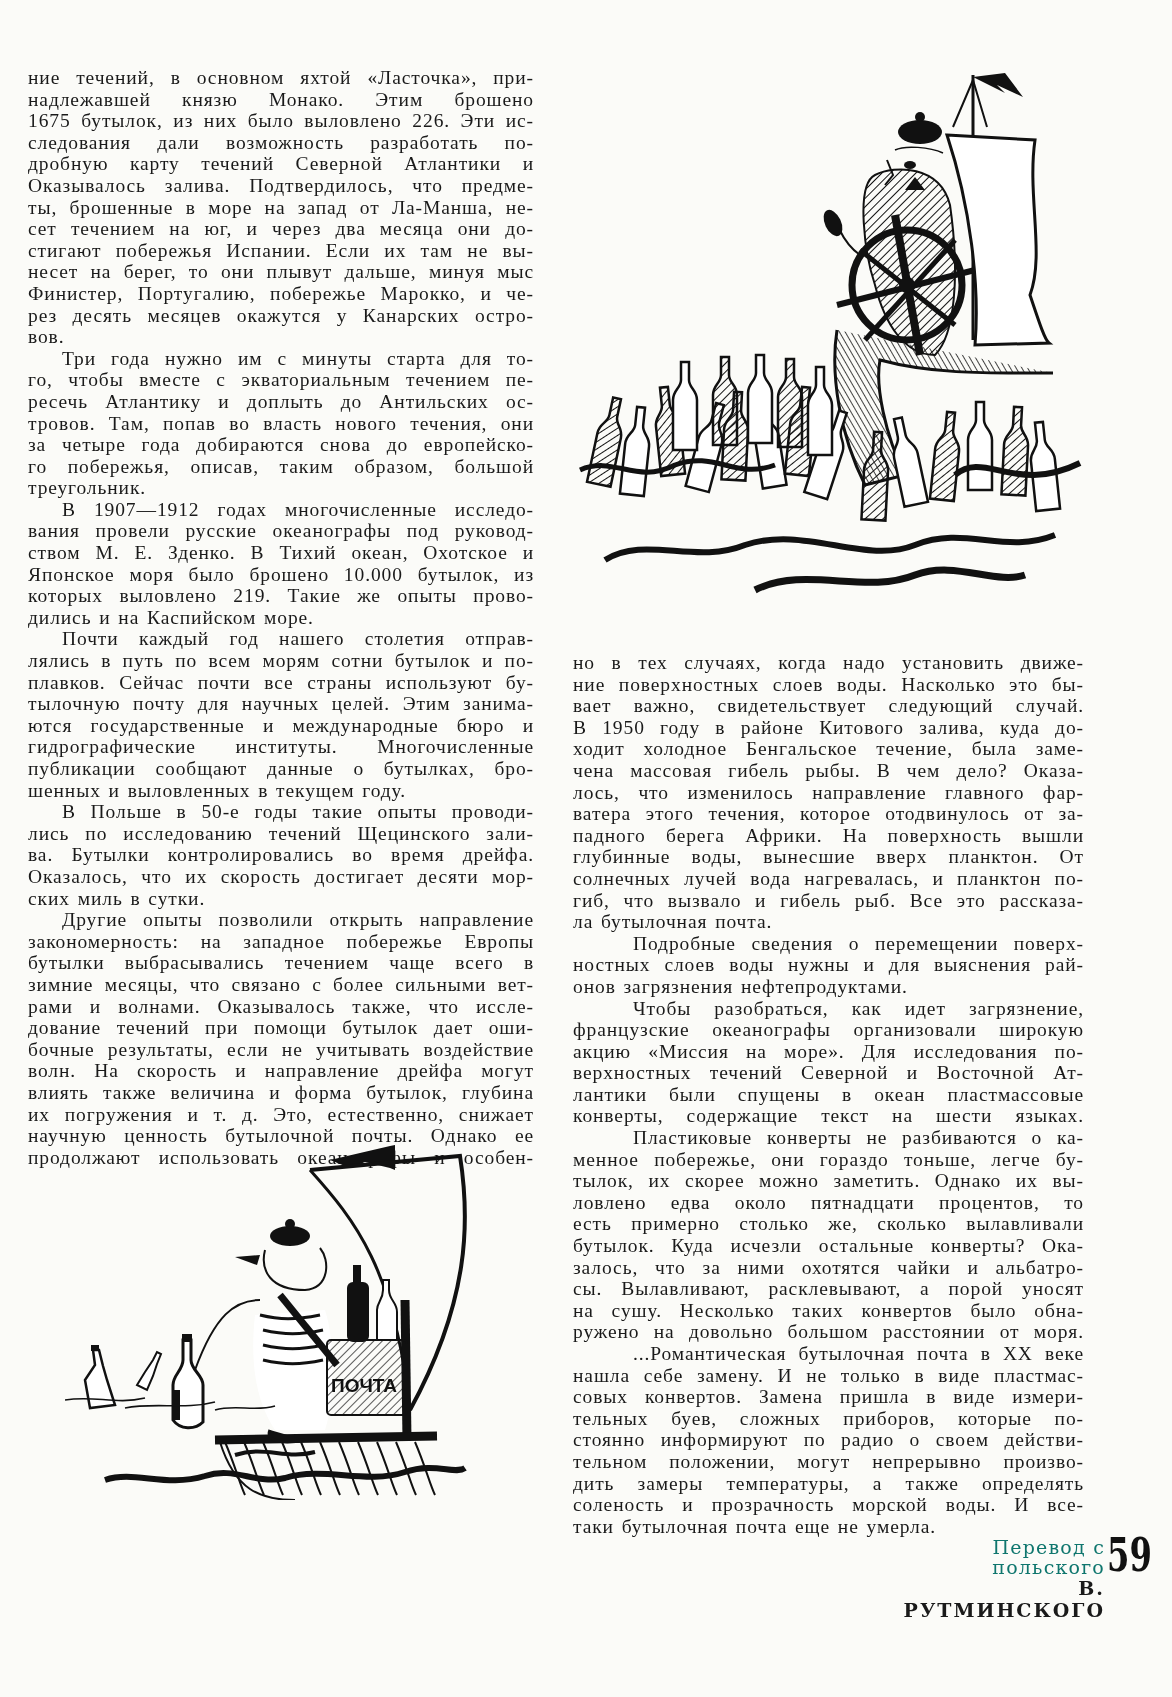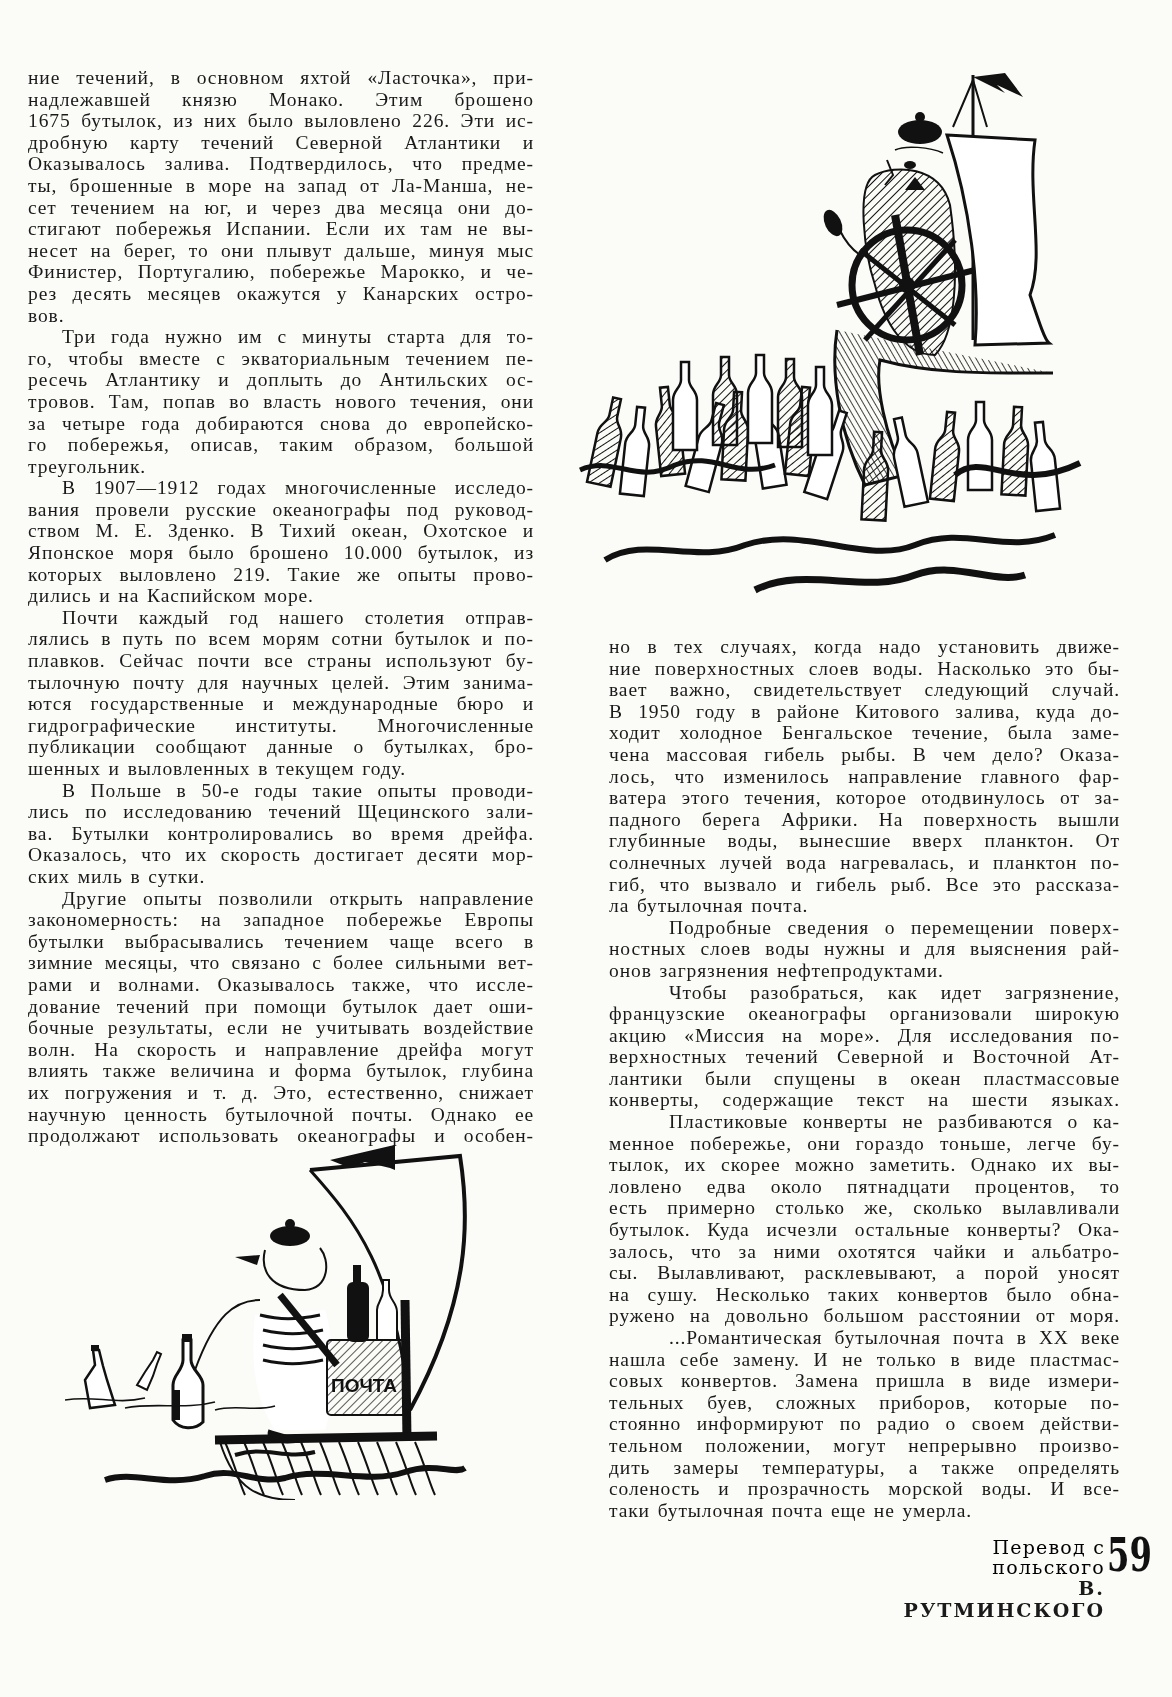--- a/index.html
+++ b/index.html
@@ -1,42 +1,43 @@
 <!DOCTYPE html>
 <html><head>
 <meta charset="utf-8">
 <style>
   html, body { margin:0; padding:0; background:#fbfbf8; }
   body { width:1172px; height:1697px; position:relative; overflow:hidden;
          font-family:"Liberation Serif", "DejaVu Serif", serif; color:#1a1a1a; }
   .col { position:absolute; }
   .col-left { left:28px; top:67px; width:506px; }
-  .col-right { left:573px; top:636px; width:511px;margin-left:36px; }
+  .col-right { left:573px; top:652px; width:511px; }
   .line { display:block; height:21.6px; line-height:21.6px; font-size:19.5px;
           text-align:justify; text-align-last:justify; white-space:nowrap; overflow:visible;
           letter-spacing:0.9px; word-spacing:2px; }
   .line.last { text-align-last:left; }
   .line.indent { padding-left:34px; }
   .line.indent2 { padding-left:60px; }
   .illus { position:absolute; }
   .illus-top { left:575px; top:55px; width:510px; height:540px; }
   .illus-bottom { left:65px; top:1140px; width:480px; height:360px; }
   .credit { position:absolute; left:885px; top:1537px; text-align:right; width:220px; }
-  .credit-line1 { font-size:19px; letter-spacing:1.2px; line-height:20px; color:#000000; font-family:"DejaVu Serif", serif; }
+  .credit-line1 { font-size:19px; letter-spacing:1.2px; line-height:20px; color:#0f766e; font-family:"DejaVu Serif", serif; }
   .credit-line2 { font-size:19px; letter-spacing:2px; line-height:22px; font-weight:bold; font-family:"DejaVu Serif", serif; }
   .page-number { position:absolute; left:1107px; top:1528px; font-size:46px; font-weight:bold;
                  font-family:"DejaVu Serif", serif; transform:scaleX(0.7); transform-origin:left top; color:#111; }
 </style>
 </head>
 <body>
 
 <div class="col col-left" id="left-col">
     <span class="line">ние течений, в основном яхтой «Ласточка», при-</span>
     <span class="line">надлежавшей князю Монако. Этим брошено</span>
     <span class="line">1675 бутылок, из них было выловлено 226. Эти ис-</span>
+    <span class="line">следования дали возможность разработать по-</span>
     <span class="line">дробную карту течений Северной Атлантики и</span>
     <span class="line">Оказывалось залива. Подтвердилось, что предме-</span>
     <span class="line">ты, брошенные в море на запад от Ла-Манша, не-</span>
     <span class="line">сет течением на юг, и через два месяца они до-</span>
     <span class="line">стигают побережья Испании. Если их там не вы-</span>
     <span class="line">несет на берег, то они плывут дальше, минуя мыс</span>
     <span class="line">Финистер, Португалию, побережье Марокко, и че-</span>
     <span class="line">рез десять месяцев окажутся у Канарских остро-</span>
     <span class="line last">вов.</span>
     <span class="line indent">Три года нужно им с минуты старта для то-</span>

